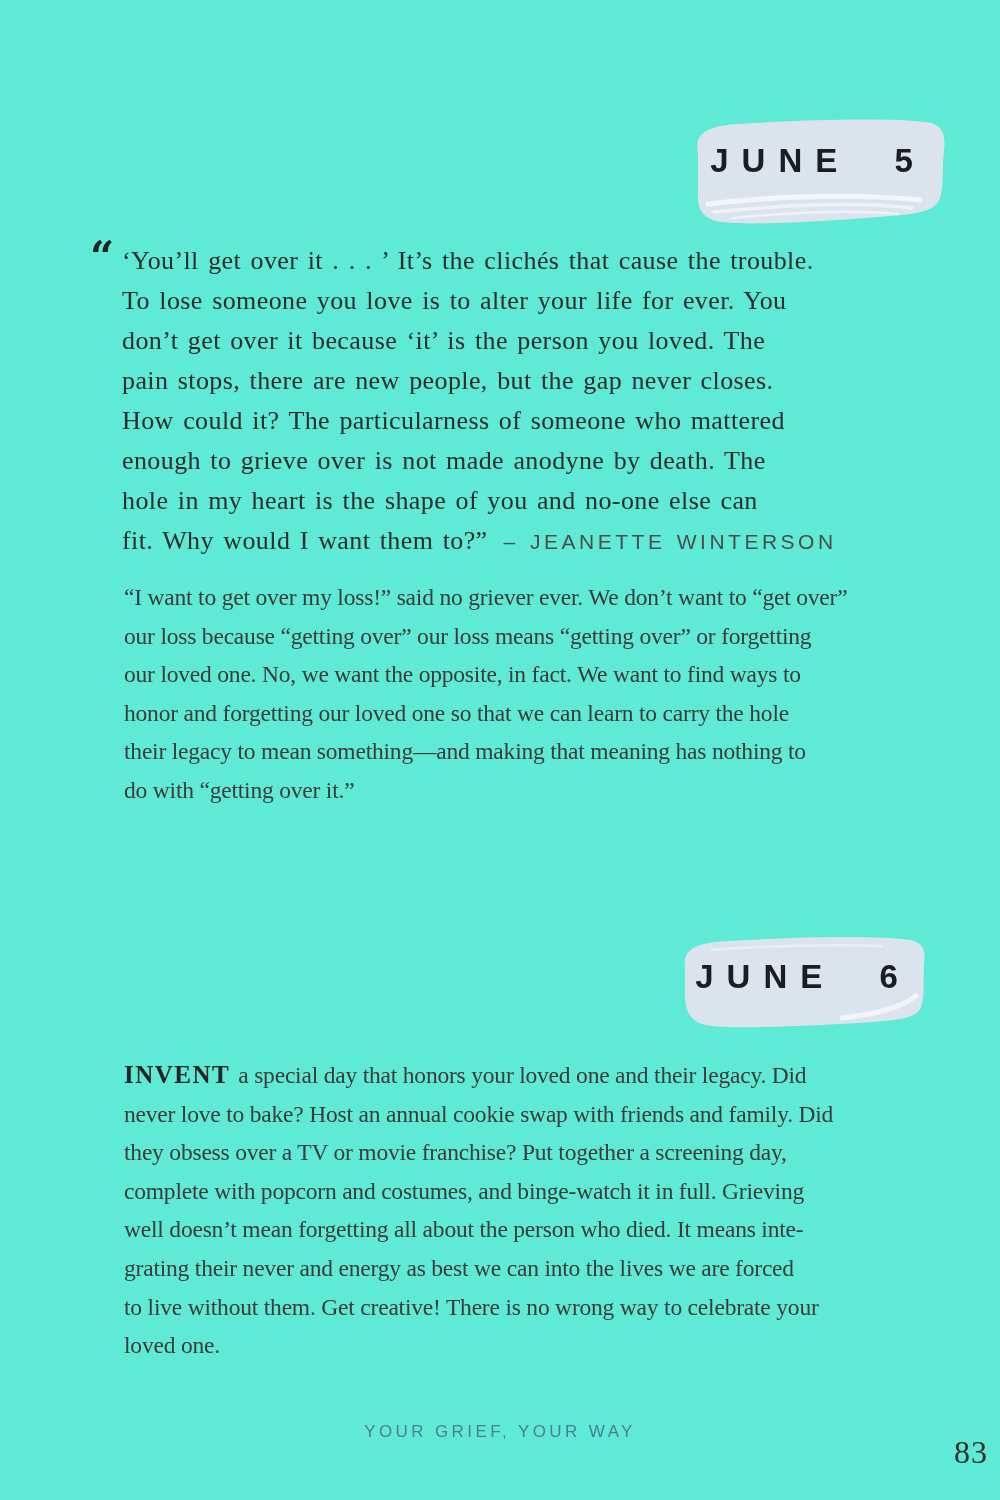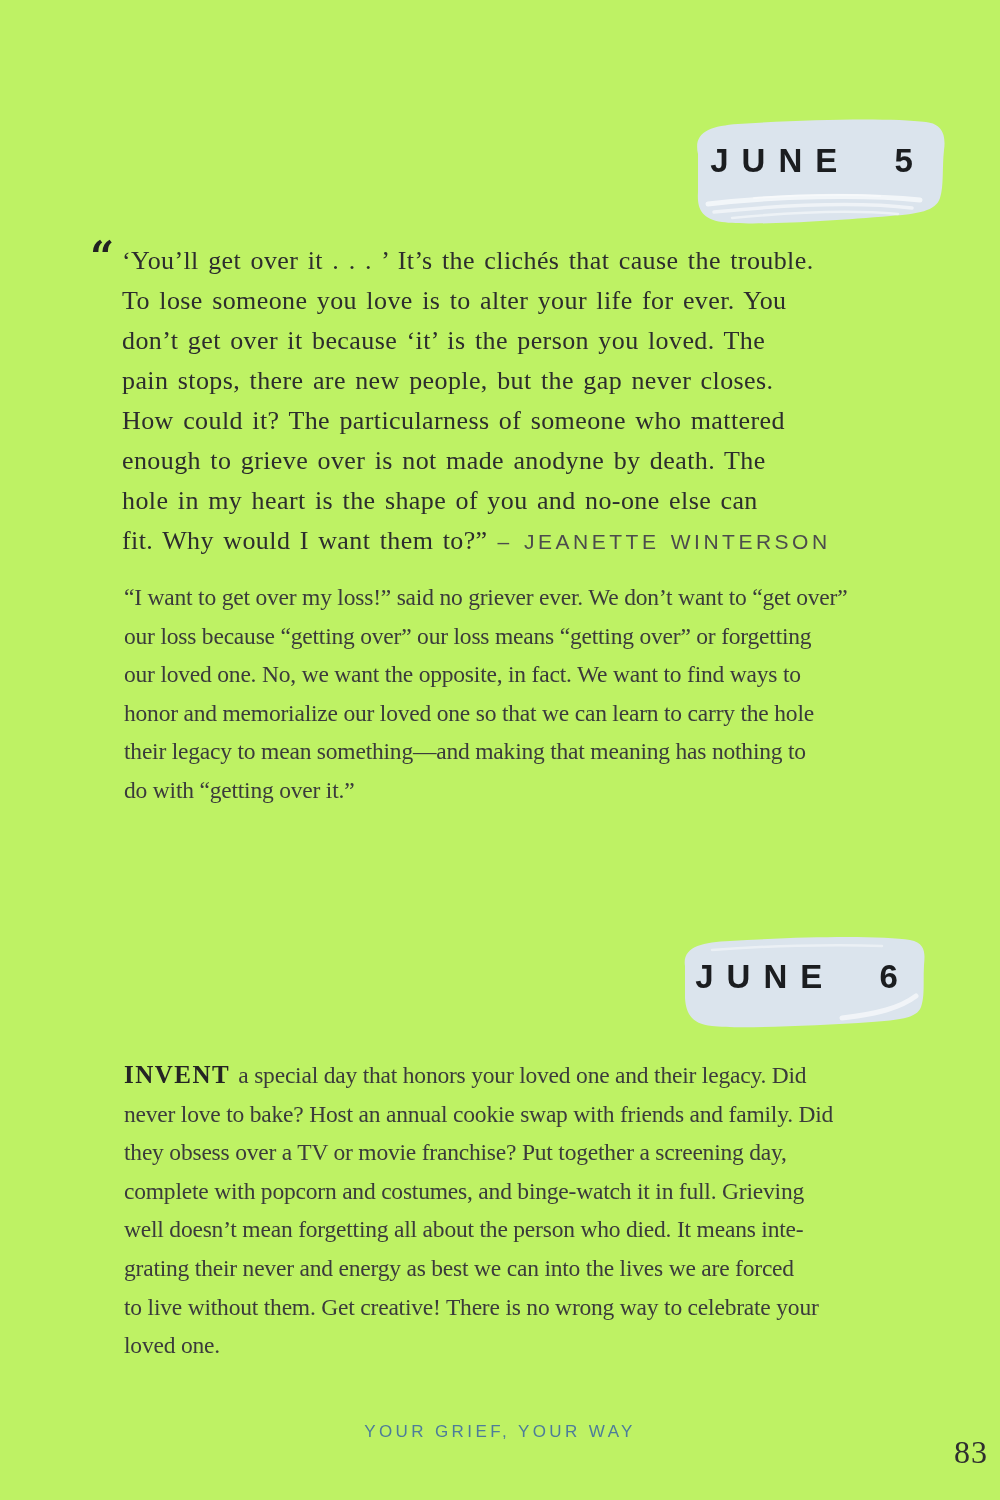--- a/index.html
+++ b/index.html
@@ -4,21 +4,21 @@
 <title>Your Grief, Your Way</title>
 <style>
   * { margin: 0; padding: 0; box-sizing: border-box; }
   html, body { background: #ffffff; }
   body { font-family: "Liberation Serif", serif; }
 
   .page {
     position: relative;
     width: 1000px;
     height: 1500px;
-    background: #bef264;
+    background: #5eead4;
     overflow: hidden;
   }
 
   
   .banner { position: absolute; }
   .banner svg { position: absolute; top: 0; left: 0; width: 100%; height: 100%; }
   .banner-label {
     position: absolute;
     width: 100%;
     text-align: center;
@@ -57,21 +57,21 @@
     line-height: 40px;
     letter-spacing: 0.4px;
     word-spacing: 2.5px;
     white-space: nowrap;
   }
   .q-attribution {
     font-family: "Liberation Sans", sans-serif;
     font-size: 21px;
     letter-spacing: 3.5px;
     color: #4c4c4c;
-    margin-left: 10px;
+    margin-left: 16px;
     word-spacing: 2px;
   }
 
   
   .para {
     position: absolute;
     color: #3b3b3b;
   }
   .p-line {
     font-size: 23.5px;
@@ -140,21 +140,21 @@
     <div class="q-line">hole in my heart is the shape of you and no-one else can</div>
     <div class="q-line">
       <span>fit. Why would I want them to?”</span><span class="q-attribution">– JEANETTE WINTERSON</span>
     </div>
   </section>
 
   <section class="para para-june5">
     <div class="p-line">“I want to get over my loss!” said no griever ever. We don’t want to “get over”</div>
     <div class="p-line">our loss because “getting over” our loss means “getting over” or forgetting</div>
     <div class="p-line">our loved one. No, we want the opposite, in fact. We want to find ways to</div>
-    <div class="p-line">honor and memorialize our loved one so that we can learn to carry the hole</div>
+    <div class="p-line">honor and forgetting our loved one so that we can learn to carry the hole</div>
     <div class="p-line">their legacy to mean something—and making that meaning has nothing to</div>
     <div class="p-line">do with “getting over it.”</div>
   </section>
 
   <div class="banner banner-june6">
     <svg viewBox="0 0 262 96" preserveAspectRatio="none">
       <path d="M13,32 C10,13 30,8 58,7 C140,2 212,2 238,6 C254,9 253,20 252,31 C251,48 253,62 249,73 C245,84 228,86 200,88 C140,92 66,95 40,92 C20,90 14,80 13,64 Z" fill="#dbe4ed"></path>
       <g stroke="#ffffff" fill="none" stroke-linecap="round">
         <path d="M170,84 C205,80 228,74 244,62" stroke-width="5" opacity="0.6"></path>
         <path d="M40,16 C90,12 160,10 210,12" stroke-width="2.5" opacity="0.45"></path>

